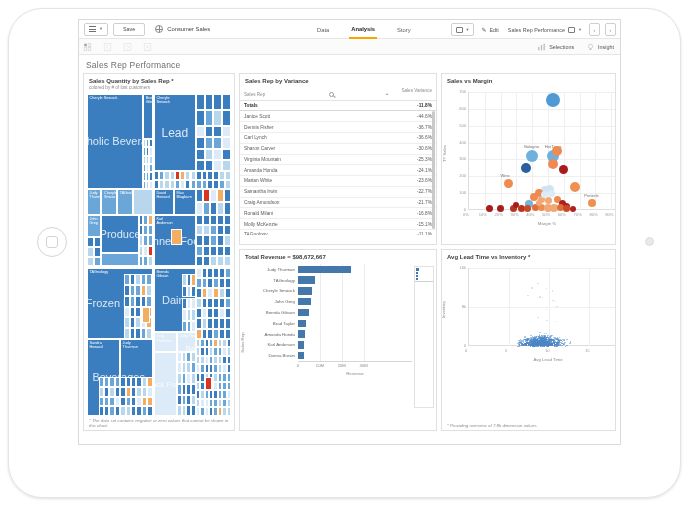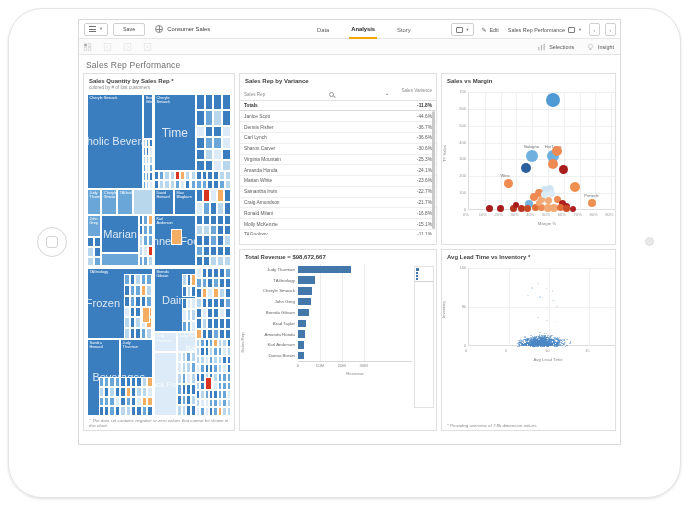--- a/index.html
+++ b/index.html
@@ -445,21 +445,21 @@
               <div class="tm" style="left: 41.1667%; top: 21.75%; width: 2.16667%; height: 2.58333%; background: rgb(220, 235, 247); border: 0.5px solid rgb(255, 255, 255);"></div>
               <div class="tm" style="left: 43.3333%; top: 21.75%; width: 2.16667%; height: 2.58333%; background: rgb(106, 166, 216); border: 0.5px solid rgb(255, 255, 255);"></div>
               <div class="tm" style="left: 39%; top: 24.3333%; width: 2.16667%; height: 2.58333%; background: rgb(106, 166, 216); border: 0.5px solid rgb(255, 255, 255);"></div>
               <div class="tm" style="left: 41.1667%; top: 24.3333%; width: 2.16667%; height: 2.58333%; background: rgb(106, 166, 216); border: 0.5px solid rgb(255, 255, 255);"></div>
               <div class="tm" style="left: 43.3333%; top: 24.3333%; width: 2.16667%; height: 2.58333%; background: rgb(58, 126, 191); border: 0.5px solid rgb(255, 255, 255);"></div>
               <div class="tm" style="left: 39%; top: 26.9167%; width: 2.16667%; height: 2.58333%; background: rgb(106, 166, 216); border: 0.5px solid rgb(255, 255, 255);"></div>
               <div class="tm" style="left: 41.1667%; top: 26.9167%; width: 2.16667%; height: 2.58333%; background: rgb(184, 214, 236); border: 0.5px solid rgb(255, 255, 255);"></div>
               <div class="tm" style="left: 43.3333%; top: 26.9167%; width: 2.16667%; height: 2.58333%; background: rgb(220, 235, 247); border: 0.5px solid rgb(255, 255, 255);"></div>
               <div class="tm" style="left: 46.5%; top: 0%; width: 29%; height: 24%; background: rgb(58, 126, 191); border: 0.5px solid rgb(255, 255, 255);">
                 <div class="tm-label" style="max-width: 46.4%;">Cheryle Smoock</div>
-                <div class="tm-big" style="font-size: 12px; left: 50%; top: 50%; transform: translate(-50%, -50%);">Time</div>
+                <div class="tm-big" style="font-size: 12px; left: 50%; top: 50%; transform: translate(-50%, -50%);">Lead</div>
               </div>
               <div class="tm" style="left: 75.5%; top: 0%; width: 6.125%; height: 5%; background: rgb(58, 126, 191); border: 0.5px solid rgb(255, 255, 255);"></div>
               <div class="tm" style="left: 81.625%; top: 0%; width: 6.125%; height: 5%; background: rgb(58, 126, 191); border: 0.5px solid rgb(255, 255, 255);"></div>
               <div class="tm" style="left: 87.75%; top: 0%; width: 6.125%; height: 5%; background: rgb(58, 126, 191); border: 0.5px solid rgb(255, 255, 255);"></div>
               <div class="tm" style="left: 93.875%; top: 0%; width: 6.125%; height: 5%; background: rgb(58, 126, 191); border: 0.5px solid rgb(255, 255, 255);"></div>
               <div class="tm" style="left: 75.5%; top: 5%; width: 6.125%; height: 5%; background: rgb(58, 126, 191); border: 0.5px solid rgb(255, 255, 255);"></div>
               <div class="tm" style="left: 81.625%; top: 5%; width: 6.125%; height: 5%; background: rgb(106, 166, 216); border: 0.5px solid rgb(255, 255, 255);"></div>
               <div class="tm" style="left: 87.75%; top: 5%; width: 6.125%; height: 5%; background: rgb(184, 214, 236); border: 0.5px solid rgb(255, 255, 255);"></div>
               <div class="tm" style="left: 93.875%; top: 5%; width: 6.125%; height: 5%; background: rgb(58, 126, 191); border: 0.5px solid rgb(255, 255, 255);"></div>
               <div class="tm" style="left: 75.5%; top: 10%; width: 6.125%; height: 3.5%; background: rgb(220, 235, 247); border: 0.5px solid rgb(255, 255, 255);"></div>
@@ -529,21 +529,21 @@
               <div class="tm" style="left: 95.1%; top: 29.5%; width: 4.9%; height: 4%; background: rgb(58, 126, 191); border: 0.5px solid rgb(255, 255, 255);"></div>
               <div class="tm" style="left: 75.5%; top: 33.5%; width: 4.9%; height: 4%; background: rgb(220, 235, 247); border: 0.5px solid rgb(255, 255, 255);"></div>
               <div class="tm" style="left: 80.4%; top: 33.5%; width: 4.9%; height: 4%; background: rgb(106, 166, 216); border: 0.5px solid rgb(255, 255, 255);"></div>
               <div class="tm" style="left: 85.3%; top: 33.5%; width: 4.9%; height: 4%; background: rgb(58, 126, 191); border: 0.5px solid rgb(255, 255, 255);"></div>
               <div class="tm" style="left: 90.2%; top: 33.5%; width: 4.9%; height: 4%; background: rgb(184, 214, 236); border: 0.5px solid rgb(255, 255, 255);"></div>
               <div class="tm" style="left: 95.1%; top: 33.5%; width: 4.9%; height: 4%; background: rgb(58, 126, 191); border: 0.5px solid rgb(255, 255, 255);"></div>
               <div class="tm" style="left: 0%; top: 37.5%; width: 10%; height: 7%; background: rgb(106, 166, 216); border: 0.5px solid rgb(255, 255, 255);">
                 <div class="tm-label" style="max-width: 16%;">John Greg</div>
               </div>
               <div class="tm" style="left: 10%; top: 37.5%; width: 26%; height: 12%; background: rgb(58, 126, 191); border: 0.5px solid rgb(255, 255, 255);">
-                <div class="tm-big" style="font-size: 11px; left: 50%; top: 50%; transform: translate(-50%, -50%);">Marian</div>
+                <div class="tm-big" style="font-size: 11px; left: 50%; top: 50%; transform: translate(-50%, -50%);">Produce</div>
               </div>
               <div class="tm" style="left: 0%; top: 44.5%; width: 5%; height: 3%; background: rgb(58, 126, 191); border: 0.5px solid rgb(255, 255, 255);"></div>
               <div class="tm" style="left: 5%; top: 44.5%; width: 5%; height: 3%; background: rgb(58, 126, 191); border: 0.5px solid rgb(255, 255, 255);"></div>
               <div class="tm" style="left: 0%; top: 47.5%; width: 5%; height: 3%; background: rgb(184, 214, 236); border: 0.5px solid rgb(255, 255, 255);"></div>
               <div class="tm" style="left: 5%; top: 47.5%; width: 5%; height: 3%; background: rgb(58, 126, 191); border: 0.5px solid rgb(255, 255, 255);"></div>
               <div class="tm" style="left: 0%; top: 50.5%; width: 5%; height: 3%; background: rgb(184, 214, 236); border: 0.5px solid rgb(255, 255, 255);"></div>
               <div class="tm" style="left: 5%; top: 50.5%; width: 5%; height: 3%; background: rgb(106, 166, 216); border: 0.5px solid rgb(255, 255, 255);"></div>
               <div class="tm" style="left: 36%; top: 37.5%; width: 3.16667%; height: 3.2%; background: rgb(58, 126, 191); border: 0.5px solid rgb(255, 255, 255);"></div>
               <div class="tm" style="left: 39.1667%; top: 37.5%; width: 3.16667%; height: 3.2%; background: rgb(106, 166, 216); border: 0.5px solid rgb(255, 255, 255);"></div>
               <div class="tm" style="left: 42.3333%; top: 37.5%; width: 3.16667%; height: 3.2%; background: rgb(244, 174, 99); border: 0.5px solid rgb(255, 255, 255);"></div>

